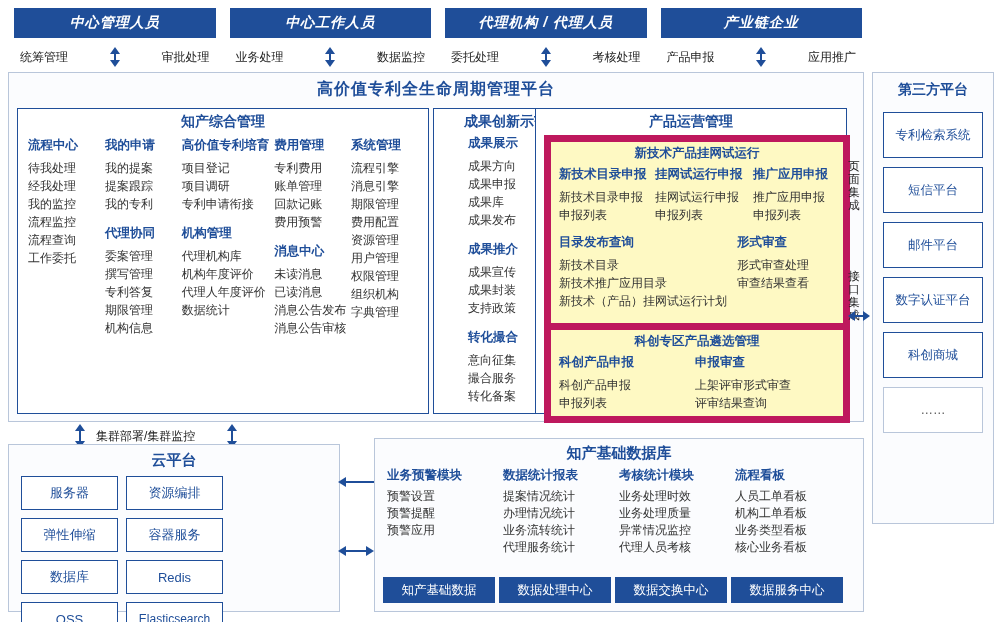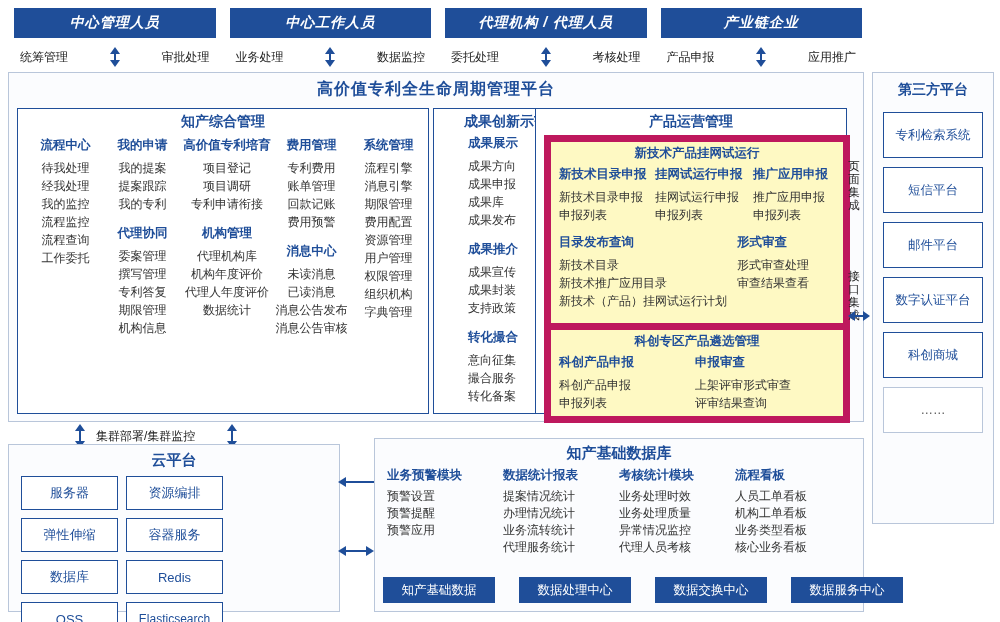--- a/index.html
+++ b/index.html
@@ -48,21 +48,21 @@
   .panel{position:absolute;border:1px solid #1f4e99;background:#fff;}
   .panel-title{
     text-align:center;color:#1f4e99;font-weight:bold;font-size:14px;
     padding:4px 0 2px;
   }
   .grp-title{color:#1f4e99;font-weight:bold;font-size:12.5px;margin:0 0 5px;}
   .item{color:#333;font-size:12px;line-height:18px;white-space:nowrap;}
 
   
   #p-zhichan{left:8px;top:4px;width:410px;height:304px;}
-  #p-zhichan .cols{display:flex;padding:4px 0 0 10px;text-align:center;}
+  #p-zhichan .cols{display:flex;padding:4px 0 0 10px;}
   #p-zhichan .col{width:78px;margin-right:2px;}
   #p-zhichan .col.wide{width:94px;}
 
   
   #p-chengguo{left:424px;top:4px;width:96px;height:304px;padding-left:24px;}
   #p-chengguo .inner{padding:2px 0 0 10px;}
 
   
   #p-chanpin{left:526px;top:4px;width:310px;height:304px;}
   #p-chanpin .sub{
@@ -124,21 +124,21 @@
   
   .db{
     position:absolute;left:374px;top:438px;width:488px;height:172px;
     border:1px solid #b9c6da;background:#fbfcfe;
   }
   .db-title{text-align:center;font-weight:bold;color:#1f4e99;font-size:15px;padding:5px 0 2px;}
   .db-cols{display:flex;padding:2px 0 0 12px;}
   .db-col{width:116px;}
   .db-col .h{color:#1f4e99;font-weight:bold;font-size:12.5px;margin-bottom:4px;}
   .db-col .i{font-size:12px;line-height:17px;color:#333;}
-  .db-foot{position:absolute;left:8px;bottom:8px;display:flex;gap:24px;}
+  .db-foot{position:absolute;left:8px;bottom:8px;display:flex;gap:4px;}
   .db-foot .cell{
     width:112px;height:26px;background:#1f4e99;color:#fff;
     display:flex;align-items:center;justify-content:center;font-size:12.5px;
   }
 
   
   .conn{position:absolute;width:36px;height:12px;}
   .conn:before{content:"";position:absolute;left:0;top:50%;transform:translateY(-50%);
     border-top:5px solid transparent;border-bottom:5px solid transparent;border-right:8px solid #1f4e99;}
   .conn i{position:absolute;top:50%;left:7px;width:29px;height:2px;background:#1f4e99;transform:translateY(-50%);}

